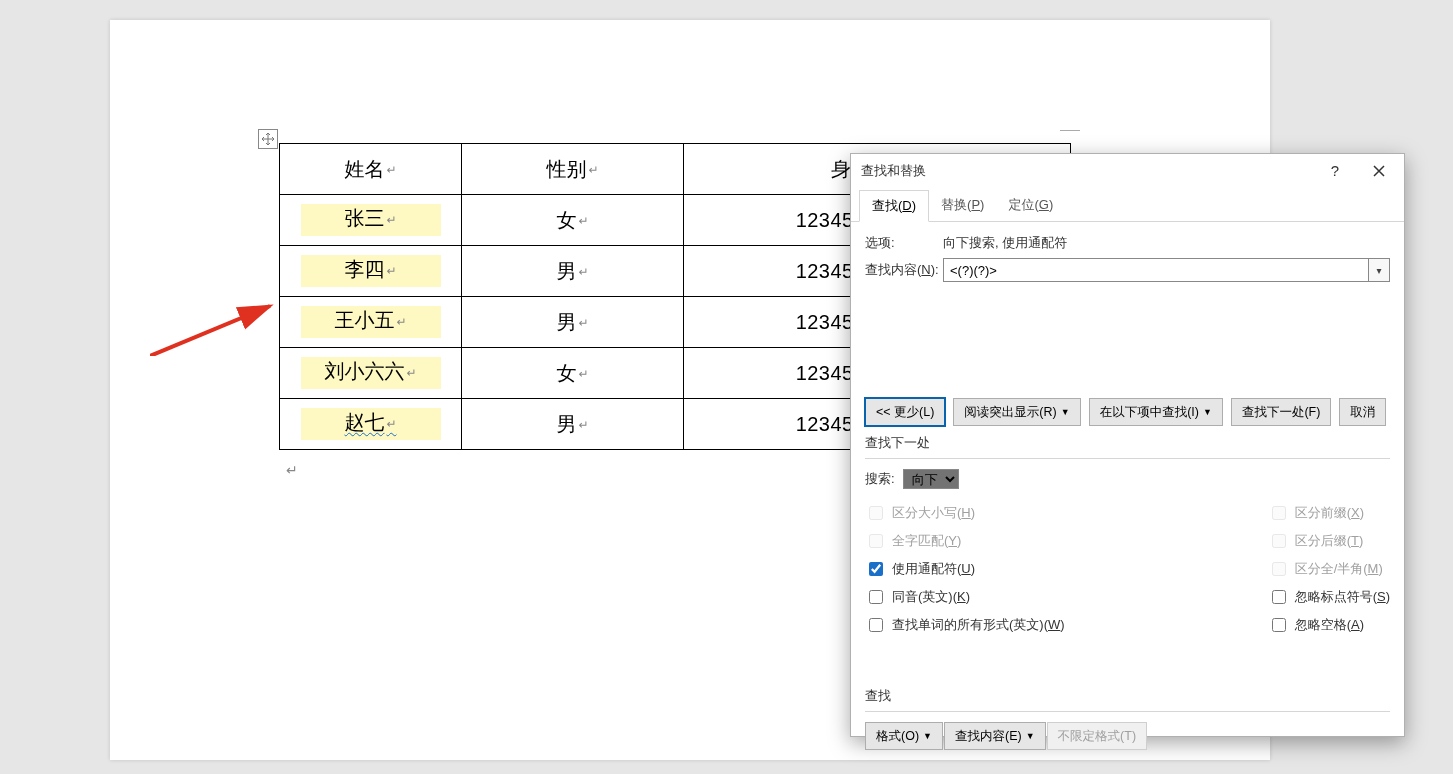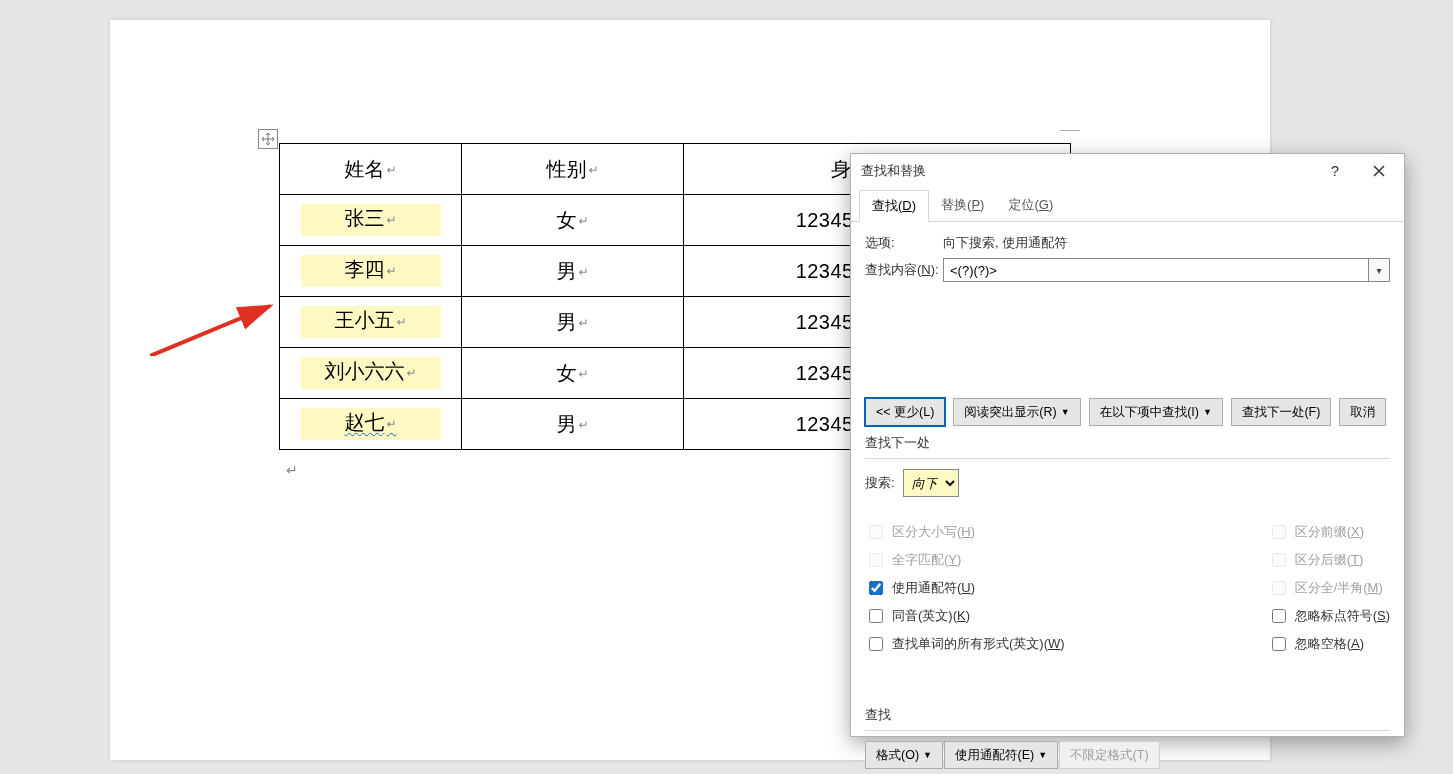--- a/index.html
+++ b/index.html
@@ -228,30 +228,29 @@
     position: relative;
   }
   .section-rule {
     border: none;
     border-top: 1px solid #d6d6d6;
     margin: 4px 0 10px 0;
   }
 
   .search-row {
     display: flex; align-items: center; gap: 8px;
-    margin-bottom: 25px;
+    margin-bottom: 14px;
   }
   select.small {
-    height: 28px;
+    height: 20px;
     border: 1px solid #888;
     font-size: 13px;
-    background: #fef9c3;
+    background: #737373;
     padding: 0 4px;
     font-family: inherit;
-    font-style: italic;
   }
 
   .check-cols {
     display: flex;
   }
   .check-col { display: flex; flex-direction: column; gap: 8px; }
   .ck {
     display: flex;
     align-items: center;
     gap: 6px;
@@ -492,21 +491,21 @@
 
     <div class="section-label">查找</div>
     <hr class="section-rule">
 
     <div class="footer-row">
       <button class="btn">
         <span>格式(O)</span> 
           <span class="tri">▼</span>
       </button>
       <button class="btn">
-        <span>使用通配符(E)</span> 
+        <span>查找内容(E)</span> 
           <span class="tri">▼</span>
       </button>
       <button class="btn disabled">
         <span>不限定格式(T)</span>
       </button>
     </div>
   </div>
 </div>
 
 </body></html>

